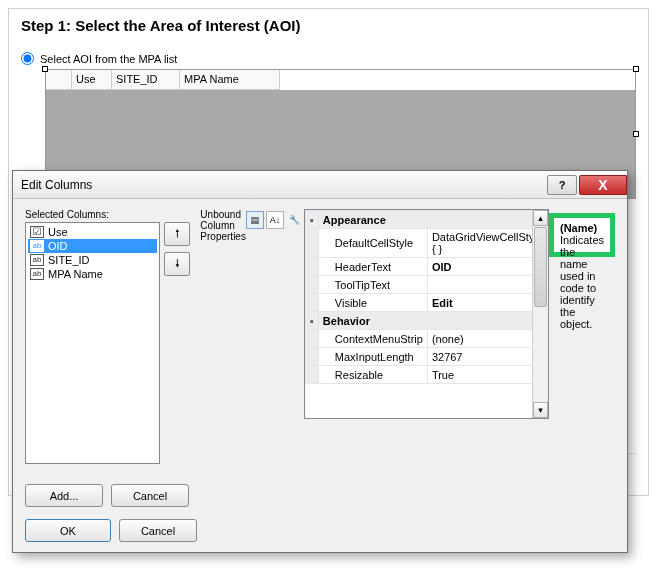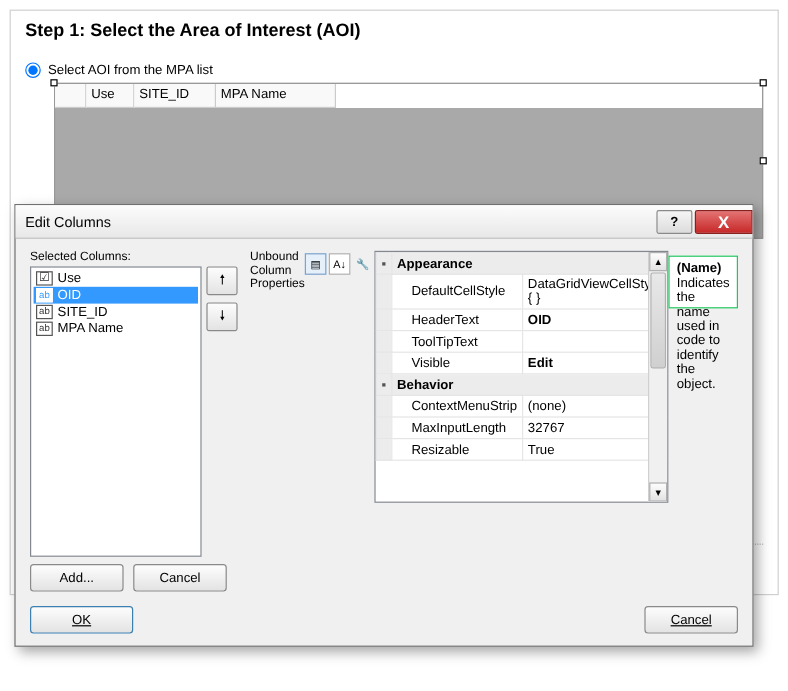--- a/index.html
+++ b/index.html
@@ -28,40 +28,40 @@
 .sec-label { font-size: 10px; margin-bottom: 2px; }
 .left-row { display: flex; gap: 4px; }
 .listbox { flex: 1; height: 242px; border: 1px solid #828790; background: #fff; padding: 2px; }
 .li { display: flex; align-items: center; gap: 4px; padding: 1px 2px; }
 .li.sel { background: #3399ff; color: #fff; }
 .li.sel .ic { background: #fff; border-color: #fff; color: #3399ff; }
 .ic { width: 14px; height: 12px; border: 1px solid #555; display: inline-flex; align-items: center; justify-content: center; font-size: 8px; line-height: 1; color: #333; background: #fff; }
 .ic.chk { font-size: 10px; }
 .arrowcol { display: flex; flex-direction: column; gap: 6px; }
 .sqbtn { width: 26px; height: 24px; border: 1px solid #8a8a8a; background: linear-gradient(#fdfdfd,#e3e3e3); display: flex; align-items: center; justify-content: center; cursor: pointer; border-radius: 2px; font-size: 13px; }
-.btnrow { display: flex; gap: 8px; margin-top: 6px; }
+.btnrow { display: flex; gap: 8px; margin-top: 20px; }
 .btn { height: 23px; border: 1px solid #8a8a8a; background: linear-gradient(#fdfdfd,#e3e3e3); border-radius: 3px; padding: 0 10px; display: flex; align-items: center; justify-content: center; cursor: pointer; min-width: 78px; }
 .right { flex: 1; display: flex; flex-direction: row; }
 .tool-row { display: flex; gap: 2px; margin: 2px 0 4px; }
 .tbic { width: 18px; height: 18px; border: 1px solid #b0b0b0; background: #fff; display: flex; align-items: center; justify-content: center; font-size: 9px; cursor: pointer; }
 .tbic.active { background: #e6f0fa; border-color: #7da2ce; }
 .prop-outer { border: 1px solid #828790; background: #fff; display: flex; flex-direction: column; height: 210px; }
 .prop-scroll { flex: 1; overflow: hidden; position: relative; }
 .scrollbar { position: absolute; right: 0; top: 0; bottom: 0; width: 16px; background: #f0f0f0; border-left: 1px solid #d0d0d0; }
 .sb-btn { height: 16px; background: linear-gradient(#fdfdfd,#e3e3e3); border: 1px solid #b0b0b0; margin: 0; display: flex; align-items: center; justify-content: center; font-size: 9px; cursor: pointer; }
 .sb-thumb { position: absolute; top: 17px; left: 1px; right: 1px; height: 80px; background: linear-gradient(#e8e8e8,#d0d0d0); border: 1px solid #b0b0b0; border-radius: 2px; }
 .prop-table { width: calc(100% - 16px); border-collapse: collapse; }
 .prop-table td { border: 1px solid #e5e5e5; padding: 2px 4px; height: 18px; vertical-align: middle; }
 .prop-table .cat td { background: #ececec; font-weight: bold; }
 .prop-table .expcell { width: 14px; text-align: center; color: #555; background: #ececec !important; }
 .prop-table .namecell { width: 40%; padding-left: 16px; }
 .prop-table .valb { font-weight: bold; }
-.help-panel { border: 1px solid #22c55e; background: #fff; margin-top: 4px; padding: 4px 6px; height: 44px; }
+.help-panel { border: 5px solid #22c55e; background: #fff; margin-top: 4px; padding: 4px 6px; height: 44px; }
 .help-panel .hn { font-weight: bold; }
-.dlg-footer { display: flex; justify-content: space-between; gap: 8px; padding: 6px 12px 10px; text-decoration: underline; }
+.dlg-footer { display: flex; justify-content: flex-start; gap: 8px; padding: 6px 12px 10px; }
 .btn.ok { min-width: 86px; border-color: #3c7fb1; }
 </style>
 </head>
 <body>
 
 <div class="bg-panel">
   <div class="step-title">Step 1: Select the Area of Interest (AOI)</div>
   <div class="radio-row">
     <input type="radio" checked="" style="">
     <span>Select AOI from the MPA list</span>

